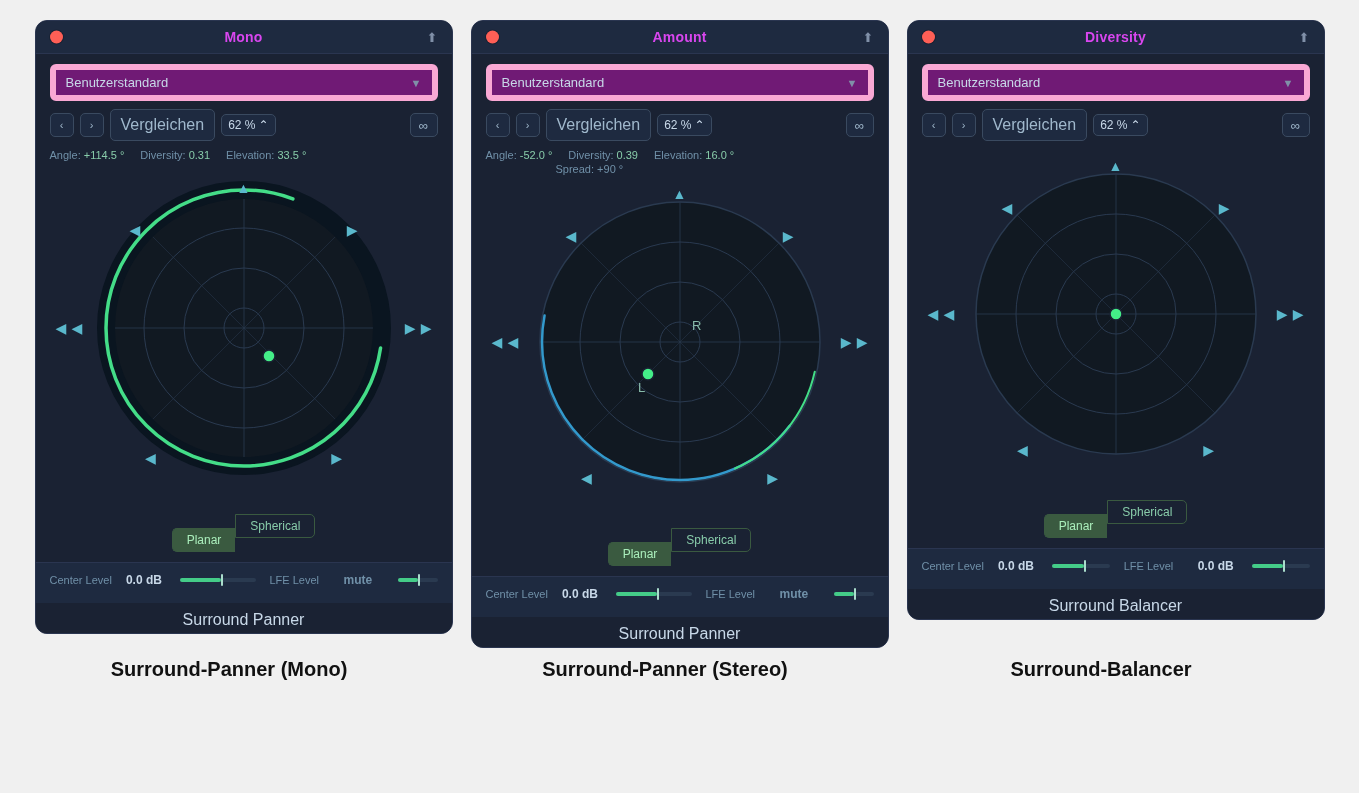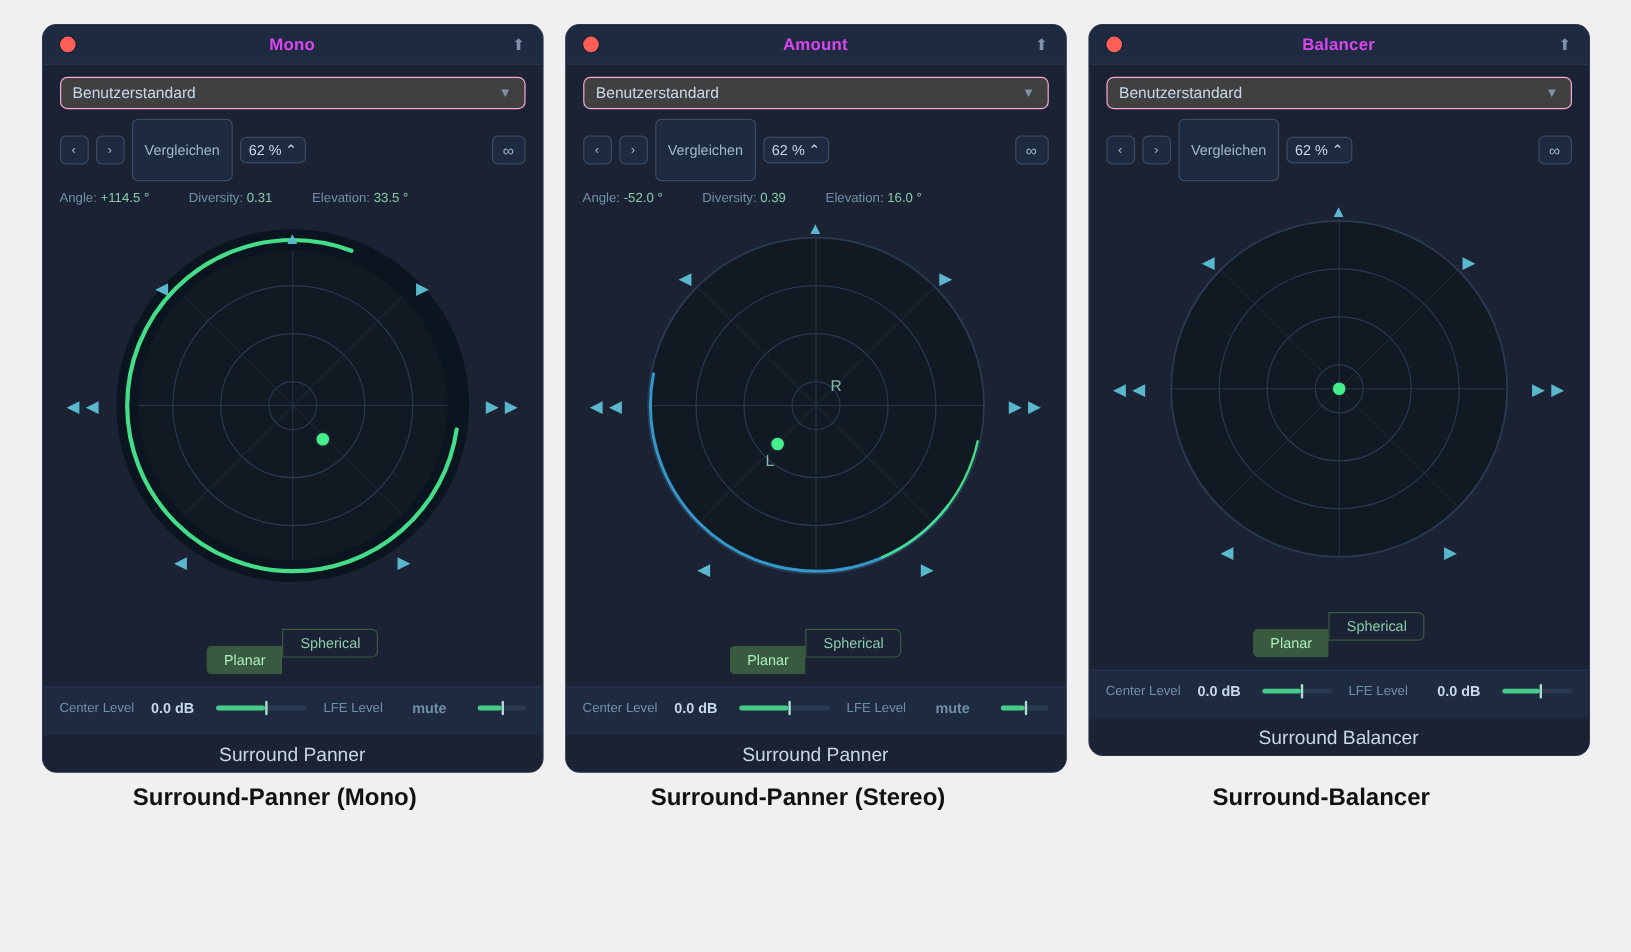--- a/index.html
+++ b/index.html
@@ -70,22 +70,22 @@
       padding: 10px 14px 0;
     }
 
     
     .preset-row {
       margin-bottom: 8px;
     }
 
     .preset-dropdown {
       width: 100%;
-      background: #404040;
-      border: 1px solid #f9a8d4;
+      background: #701a75;
+      border: 6px solid #f9a8d4;
       border-radius: 6px;
       color: #c8d8e8;
       font-size: 13px;
       padding: 5px 10px;
       display: flex;
       align-items: center;
       justify-content: space-between;
       cursor: pointer;
     }
 
@@ -114,22 +114,22 @@
       justify-content: center;
       font-size: 11px;
       cursor: pointer;
     }
 
     .compare-btn {
       background: #1e2a40;
       border: 1px solid #3a4a60;
       border-radius: 5px;
       color: #a0b8cc;
-      padding: 18px 10px;
-      font-size: 12px;
+      padding: 6px 10px;
+      font-size: 16px;
       cursor: pointer;
     }
 
     .zoom-box {
       background: #1e2a40;
       border: 1px solid #3a4a60;
       border-radius: 5px;
       color: #c8d8e8;
       padding: 3px 6px;
       font-size: 12px;
@@ -154,21 +154,21 @@
       margin-left: auto;
     }
 
     
     .params-row {
       display: flex;
       align-items: center;
       font-size: 11px;
       color: #7090a8;
       margin-bottom: 2px;
-      gap: 33px;
+      gap: 16px;
     }
 
     .params-row span { color: #7090a8; }
     .params-row .val { color: #88ccaa; }
 
     .params-row2 {
       display: flex;
       align-items: center;
       font-size: 11px;
       color: #7090a8;
@@ -426,20 +426,23 @@
         <div class="zoom-box">
           <span>62 %</span>
           <span>⌃</span>
         </div>
         <div class="link-btn">∞</div>
       </div>
       <div class="params-row">
         <span>Angle: <span class="val">-52.0 °</span></span>
         <span>Diversity: <span class="val">0.39</span></span>
         <span>Elevation: <span class="val">16.0 °</span></span>
+      </div>
+      <div class="params-row2">
+        <span>Spread: <span class="val">+90 °</span></span>
       </div>
 
       <div class="panner-area">
         <span class="speaker-arrow" style="top:10px;left:50%;transform:translateX(-50%);">▲</span>
         <span class="speaker-arrow" style="top:52px;left:22%;transform:translateX(-50%);">◀</span>
         <span class="speaker-arrow" style="top:52px;right:22%;transform:translateX(50%);">▶</span>
         <span class="speaker-arrow" style="top:50%;left:6px;transform:translateY(-50%);">◀</span>
         <span class="speaker-arrow" style="top:50%;left:22px;transform:translateY(-50%);">◀</span>
         <span class="speaker-arrow" style="top:50%;right:6px;transform:translateY(-50%);">▶</span>
         <span class="speaker-arrow" style="top:50%;right:22px;transform:translateY(-50%);">▶</span>
@@ -487,21 +490,21 @@
           <div class="slider-thumb" style="left:50%;"></div>
         </div>
       </div>
     </div>
     <div class="footer-label">Surround Panner</div>
   </div>
 
   <div class="panel">
     <div class="panel-titlebar">
       <div class="traffic-light"></div>
-      <span class="panel-title">Balancer</span>
+      <span class="panel-title">Diversity</span>
       <span class="export-icon">⬆</span>
     </div>
     <div class="panel-content">
       <div class="preset-row">
         <div class="preset-dropdown">
           <span>Benutzerstandard</span>
           <span class="preset-dropdown-arrow">▼</span>
         </div>
       </div>
       <div class="toolbar-row">

